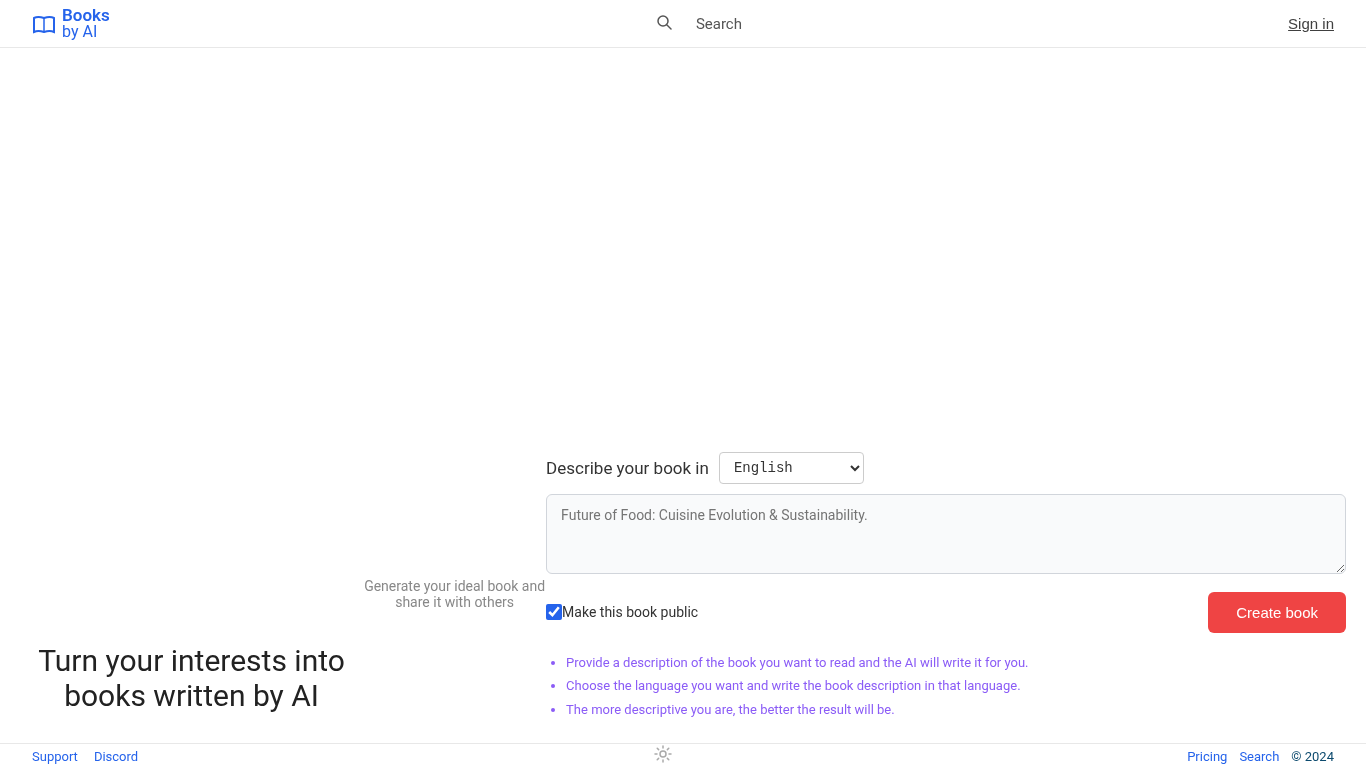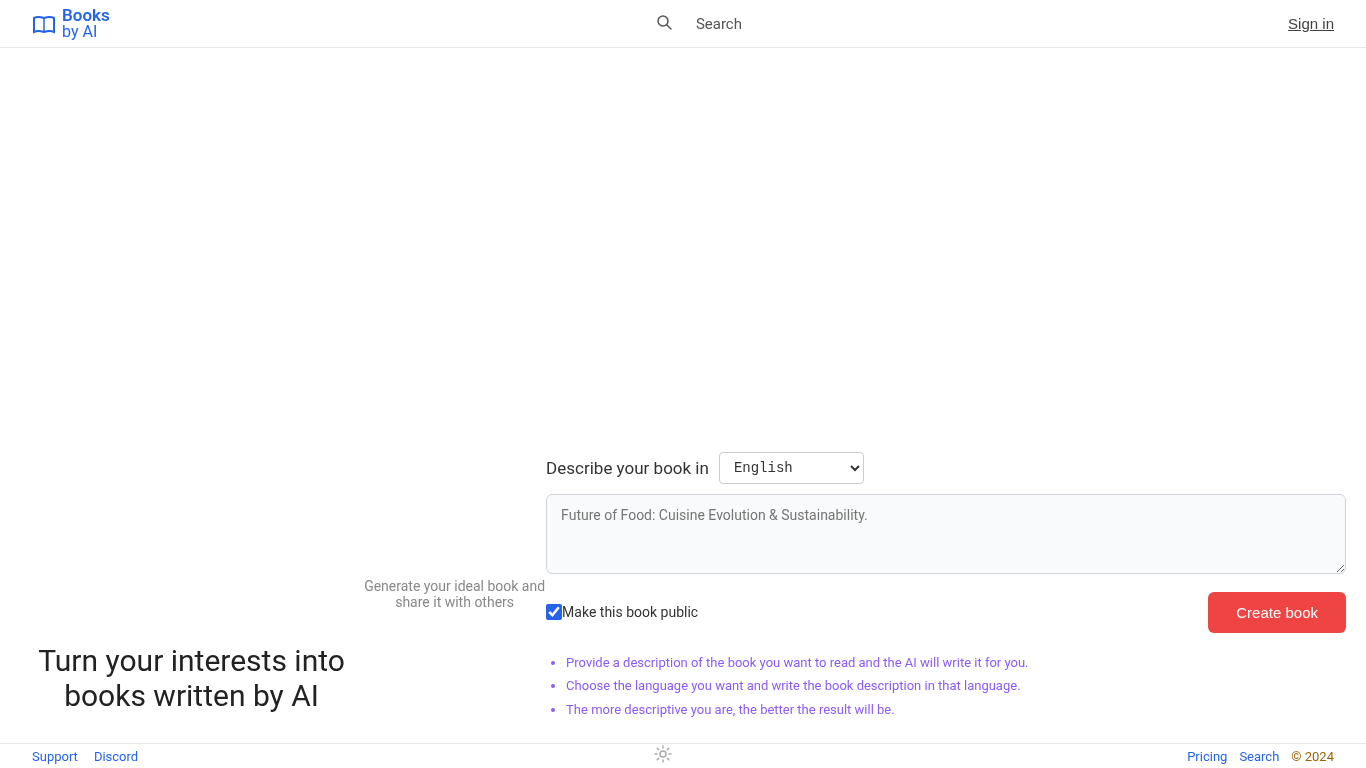--- a/index.html
+++ b/index.html
@@ -224,21 +224,21 @@
       gap: 12px;
     }
 
     .footer-right a {
       color: #2563eb;
       text-decoration: none;
       cursor: pointer;
     }
 
     .footer-right .copyright {
-      color: #a16207;
+      color: #0c4a6e;
     }
   </style>
 </head>
 <body>
 
 <header class="header">
   <div class="logo">
     <svg class="logo-icon" viewBox="0 0 24 20" fill="none" xmlns="http://www.w3.org/2000/svg">
       <path d="M2 4C2 4 6 2 12 4C18 2 22 4 22 4V18C22 18 18 16 12 18C6 16 2 18 2 18V4Z" stroke="#2563eb" stroke-width="2" fill="none"></path>
       <line x1="12" y1="4" x2="12" y2="18" stroke="#2563eb" stroke-width="1.5"></line>

